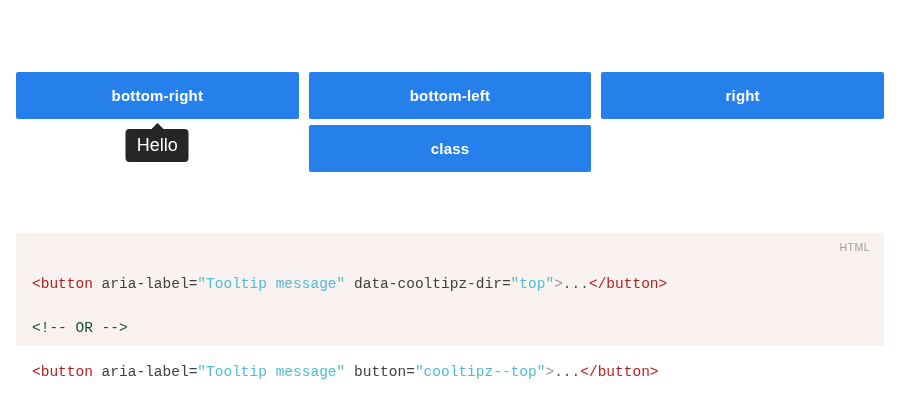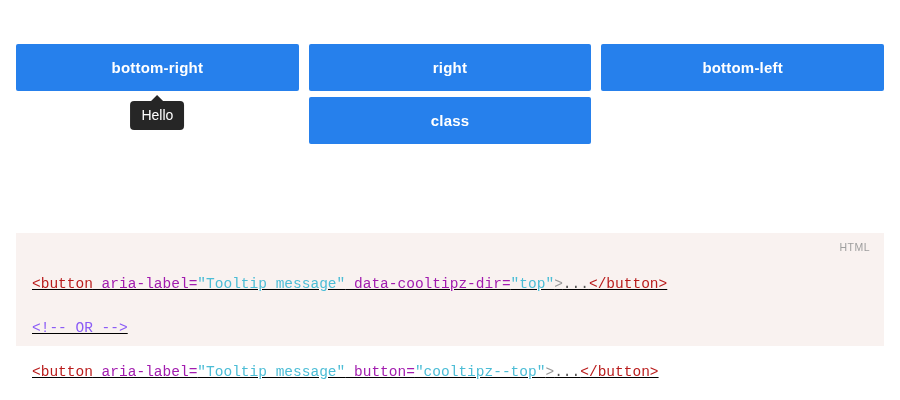--- a/index.html
+++ b/index.html
@@ -18,21 +18,21 @@
     position: relative;
     width: 900px;
     height: 400px;
     box-sizing: border-box;
   }
 
   
   .demo-grid {
     position: absolute;
     left: 16px;
-    top: 44px;
+    top: 72px;
     width: 868px;
     display: grid;
     grid-template-columns: 1fr 1fr 1fr;
     grid-template-rows: 47px 47px 47px;
     column-gap: 10px;
     row-gap: 6px;
   }
 
   .tip-btn {
     display: flex;
@@ -70,21 +70,21 @@
   }
 
   .tooltip {
     position: absolute;
     left: 50%;
     top: 4px;
     transform: translateX(-50%);
     background: #262626;
     color: #ffffff;
     font-family: "Liberation Sans", sans-serif;
-    font-size: 14px;
+    font-size: 18px;
     font-weight: normal;
     line-height: 1;
     padding: 7px 11px 8px 11px;
     border-radius: 4px;
     white-space: nowrap;
   }
 
   .tooltip-arrow {
     position: absolute;
     left: 50%;
@@ -101,21 +101,20 @@
   .code-block {
     position: absolute;
     left: 16px;
     top: 233px;
     width: 868px;
     height: 113px;
     background: #f9f2f0;
     box-sizing: border-box;
     padding: 18px 20px 0 16px;
     border-radius: 0;
-    text-decoration: underline;
   }
 
   .code-lang {
     position: absolute;
     right: 14px;
     top: 8px;
     font-family: "Liberation Sans", sans-serif;
     font-size: 10.5px;
     color: #9e9e9e;
     letter-spacing: 0.5px;
@@ -123,39 +122,39 @@
 
   .code-lines {
     font-family: "Liberation Mono", monospace;
     font-size: 14.5px;
     line-height: 22px;
     white-space: pre;
     color: #5c6370;
   }
 
   .tok-tag      { color: #b91c1c; }
-  .tok-attr     { color: #a21caf; }
+  .tok-attr     { color: #404040; }
   .tok-punct    { color: #999999; }
   .tok-string   { color: #4cbdd6; }
   .tok-dots     { color: #555555; }
-  .tok-comment  { color: #8b5cf6; }
+  .tok-comment  { color: #14532d; }
 </style>
 </head>
 <body>
 
 <div class="page">
 
   <div class="demo-grid">
 
     <button class="tip-btn">bottom-right</button>
 
 
+    <button class="tip-btn">bottom-left</button>
+
     <button class="tip-btn">right</button>
-
-    <button class="tip-btn">bottom-left</button>
 
     <div class="cell-empty">
       <div class="tooltip-wrap">
         <div class="tooltip">
           <span class="tooltip-arrow"></span>
           <span>Hello</span>
         </div>
       </div>
     </div>
 

